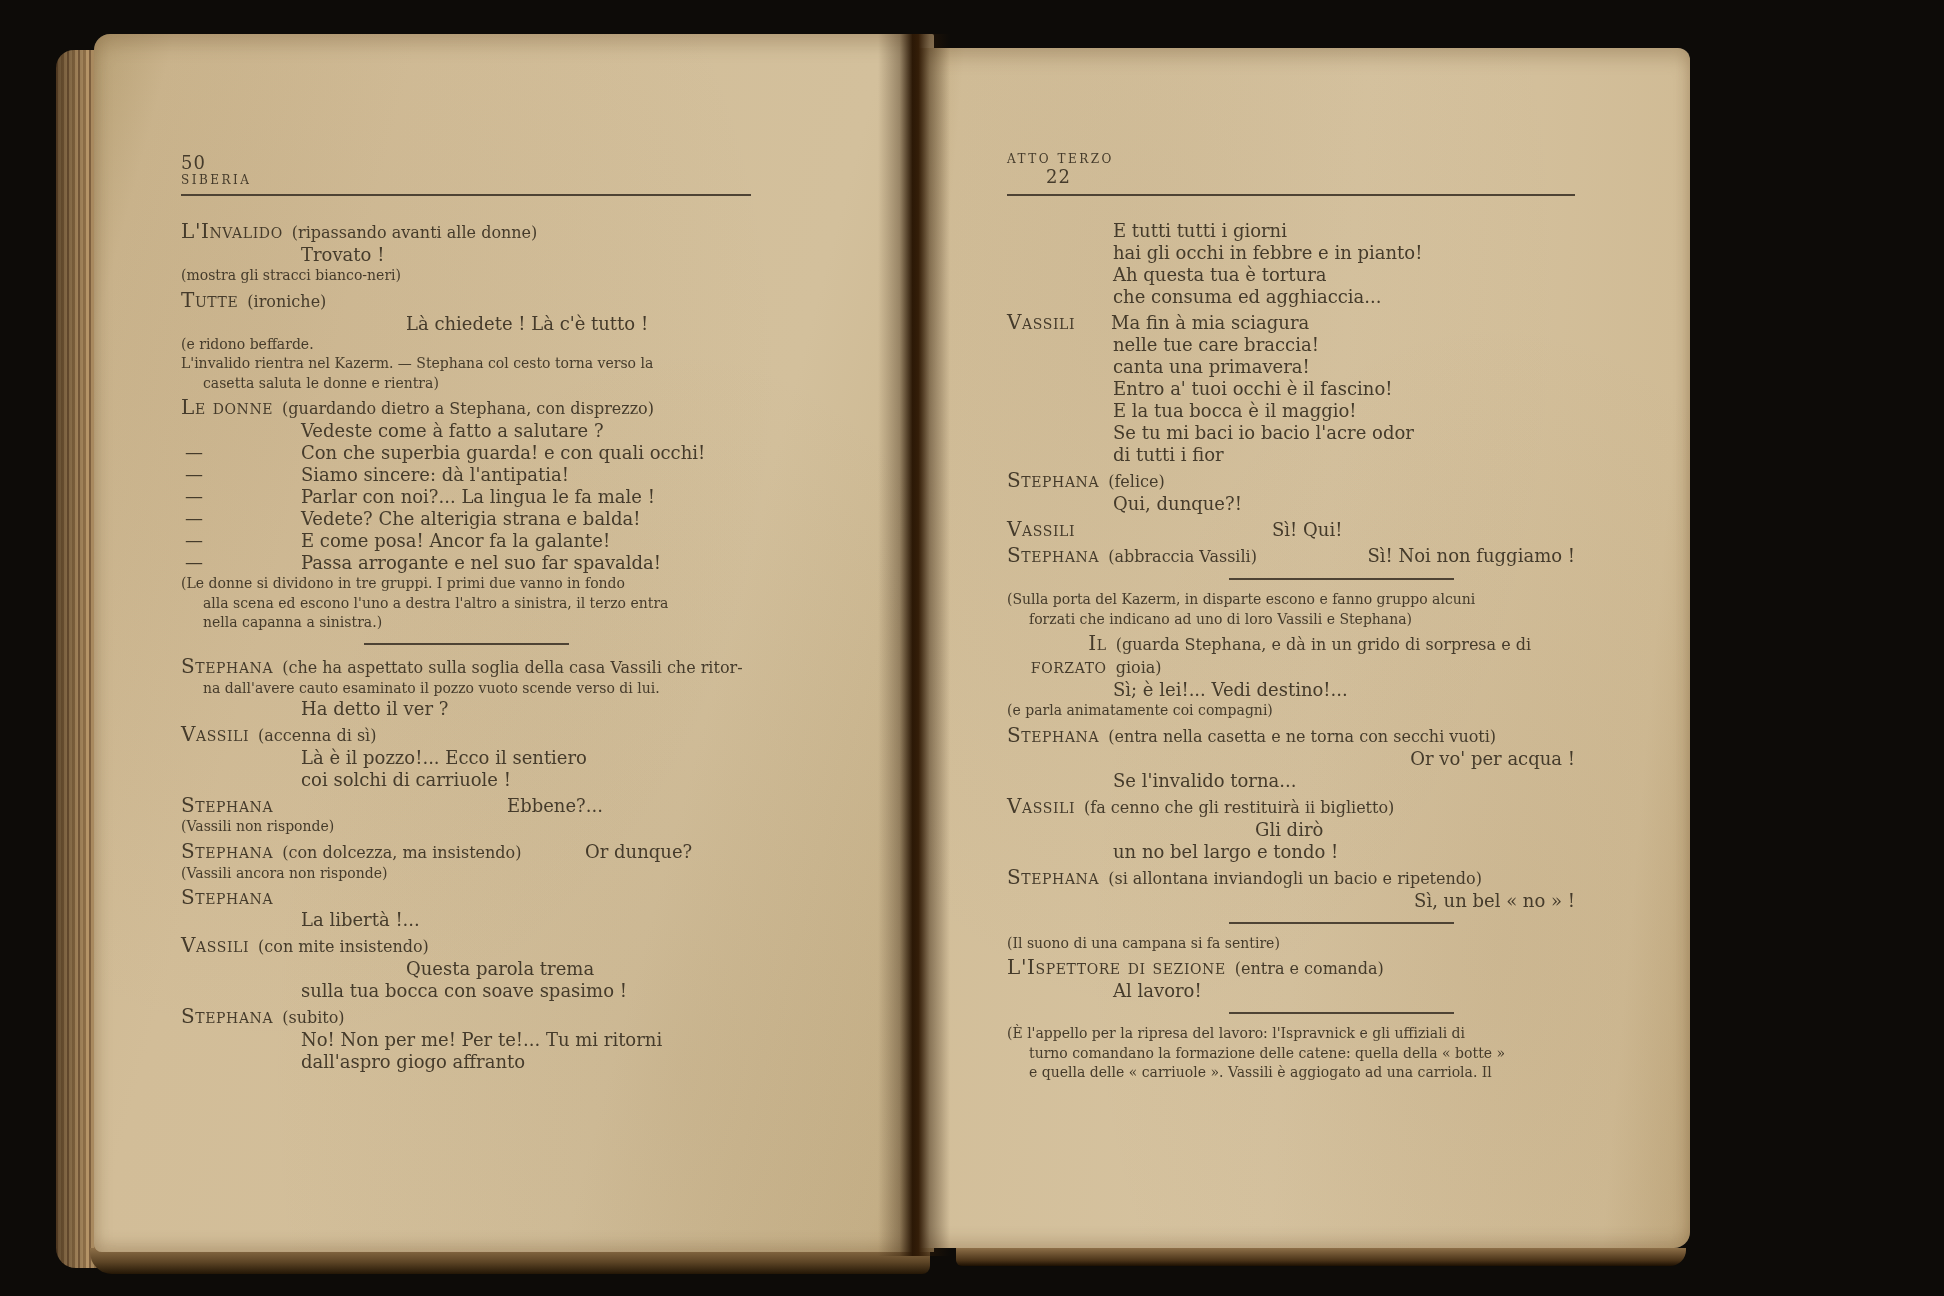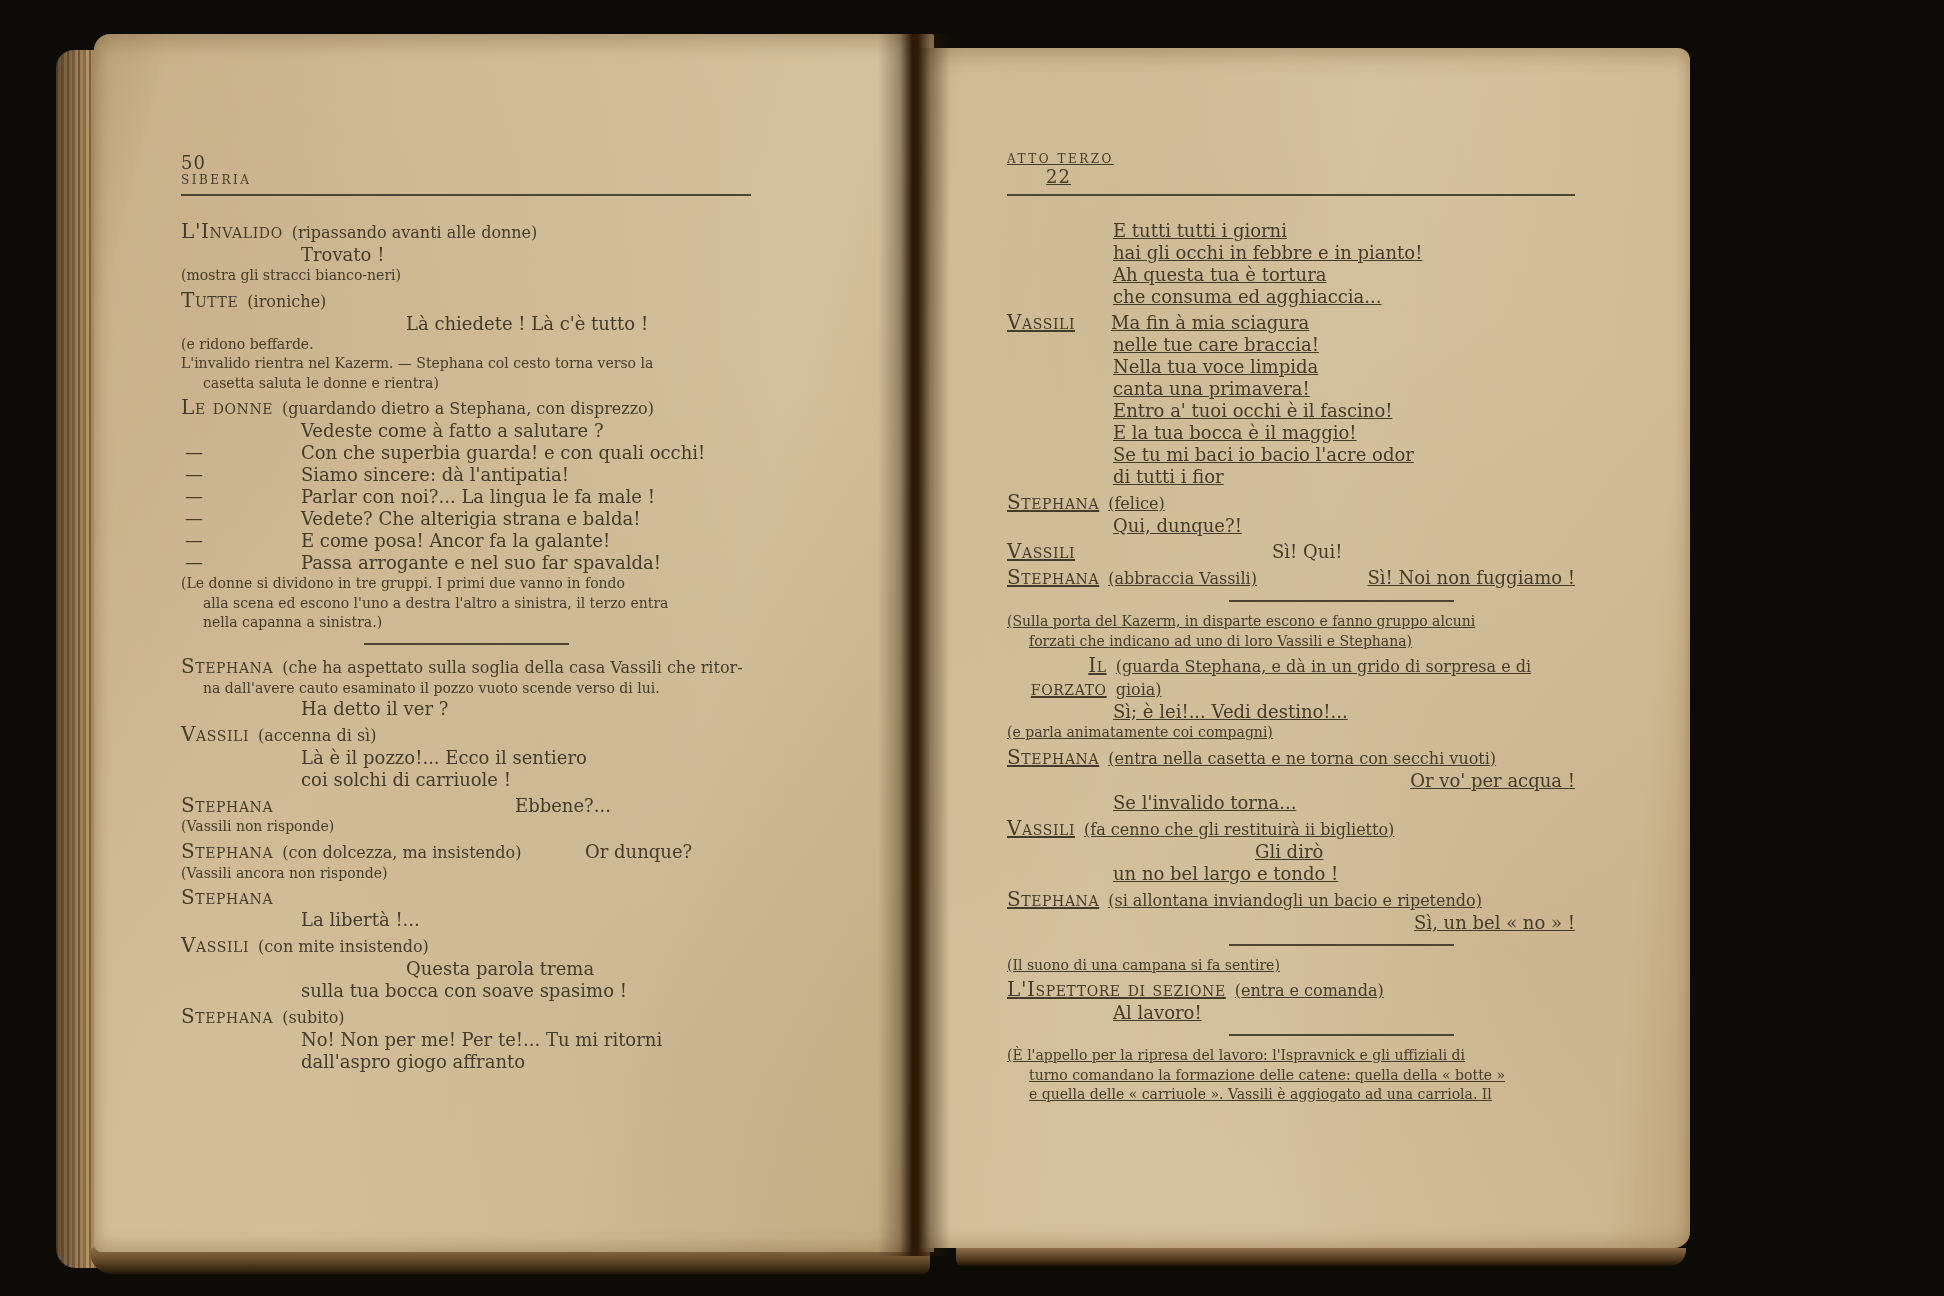--- a/index.html
+++ b/index.html
@@ -53,21 +53,21 @@
   .gutter{
     position:absolute;left:822px;top:0;bottom:18px;width:72px;z-index:5;
     background:linear-gradient(to right,
       rgba(48,28,8,0) 0%, rgba(48,28,8,.35) 30%,
       #2b1806 48%, #331d08 56%,
       rgba(48,28,8,.45) 72%, rgba(48,28,8,0) 100%);
   }
 
   .content{position:relative;height:100%;box-sizing:border-box;color:#453b2b;}
   .page.left  .content{padding:118px 183px 0 87px;}
-  .page.right .content{padding:104px 115px 0 95px;text-decoration:underline;}
+  .page.right .content{padding:104px 115px 0 95px;}
 
   
   .page-head{
     display:flex;align-items:baseline;
     border-bottom:2px solid #4e4334;
     padding-bottom:7px;margin-bottom:24px;flex-direction:column;
   }
   .head-num{font-size:18px;min-width:64px;letter-spacing:1px;}
   .page.right .head-num{text-align:right;}
   .head-title{flex:1;text-align:left;font-size:12px;letter-spacing:2.5px;}
@@ -87,21 +87,21 @@
   .dir-inline{font-size:16px;margin-left:9px;}
   .verse-inline{margin-left:36px;}
 
   .page.left  .line.verse.ind1{padding-left:120px;}
   .page.left  .line.verse.ind2{padding-left:225px;}
   .page.right .line.verse{padding-left:106px;}
   .page.right .line.verse.al-right{padding-left:0;justify-content:flex-end;}
   .page.right .line.verse.al-mid{padding-left:248px;}
 
   .cue{position:absolute;}
-  .cue-a{left:334px;text-align:center;}
+  .cue-a{left:326px;text-align:center;}
   .cue-b{left:404px;}
   .cue-c{left:265px;}
   .cue-right{position:static;margin-left:auto;}
 
   .script-rule{border-top:2px solid #4e4334;height:0;width:205px;margin:10px auto;}
   .page.right .script-rule{margin:10px 0 10px 222px;width:225px;}
 </style>
 </head>
 <body>
 
@@ -271,23 +271,20 @@
             <span class="verse-text">che consuma ed agghiaccia...</span>
           </div>
           <div class="line speaker">
             <span class="speaker-name">Vassili</span>
             <span class="verse-inline">Ma fin à mia sciagura</span>
           </div>
           <div class="line verse">
             <span class="verse-text">nelle tue care braccia!</span>
           </div>
           <div class="line verse">
-            <span class="verse-text">Nella tua voce limpida</span>
-          </div>
-          <div class="line verse">
             <span class="verse-text">canta una primavera!</span>
           </div>
           <div class="line verse">
             <span class="verse-text">Entro a' tuoi occhi è il fascino!</span>
           </div>
           <div class="line verse">
             <span class="verse-text">E la tua bocca è il maggio!</span>
           </div>
           <div class="line verse">
             <span class="verse-text">Se tu mi baci io bacio l'acre odor</span>

